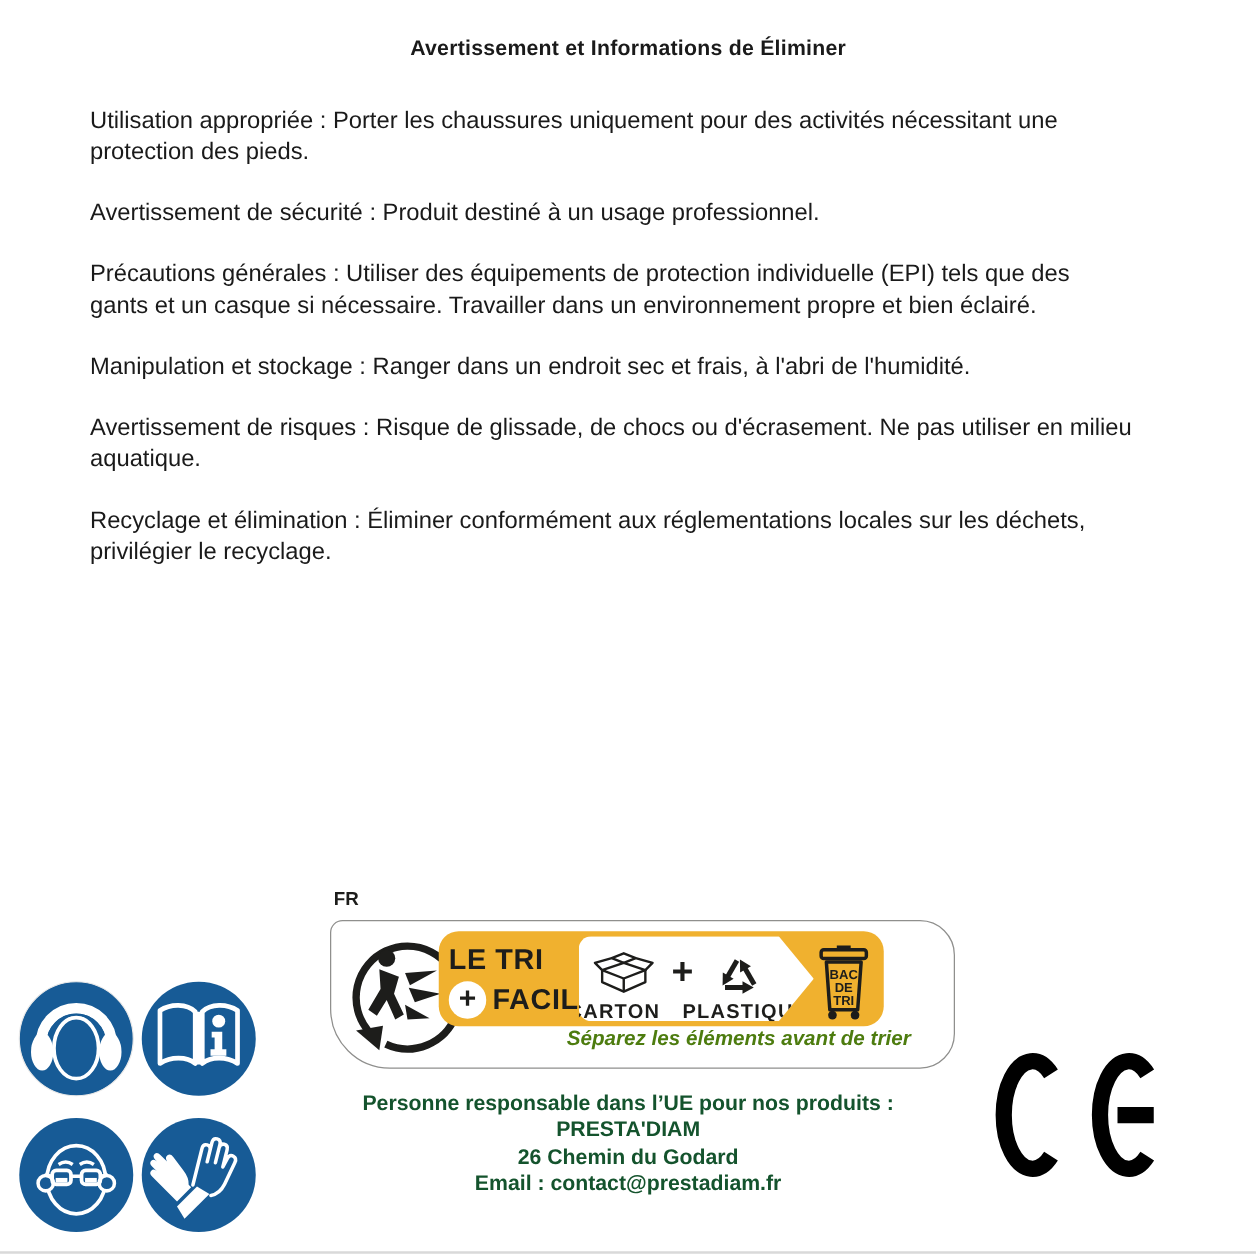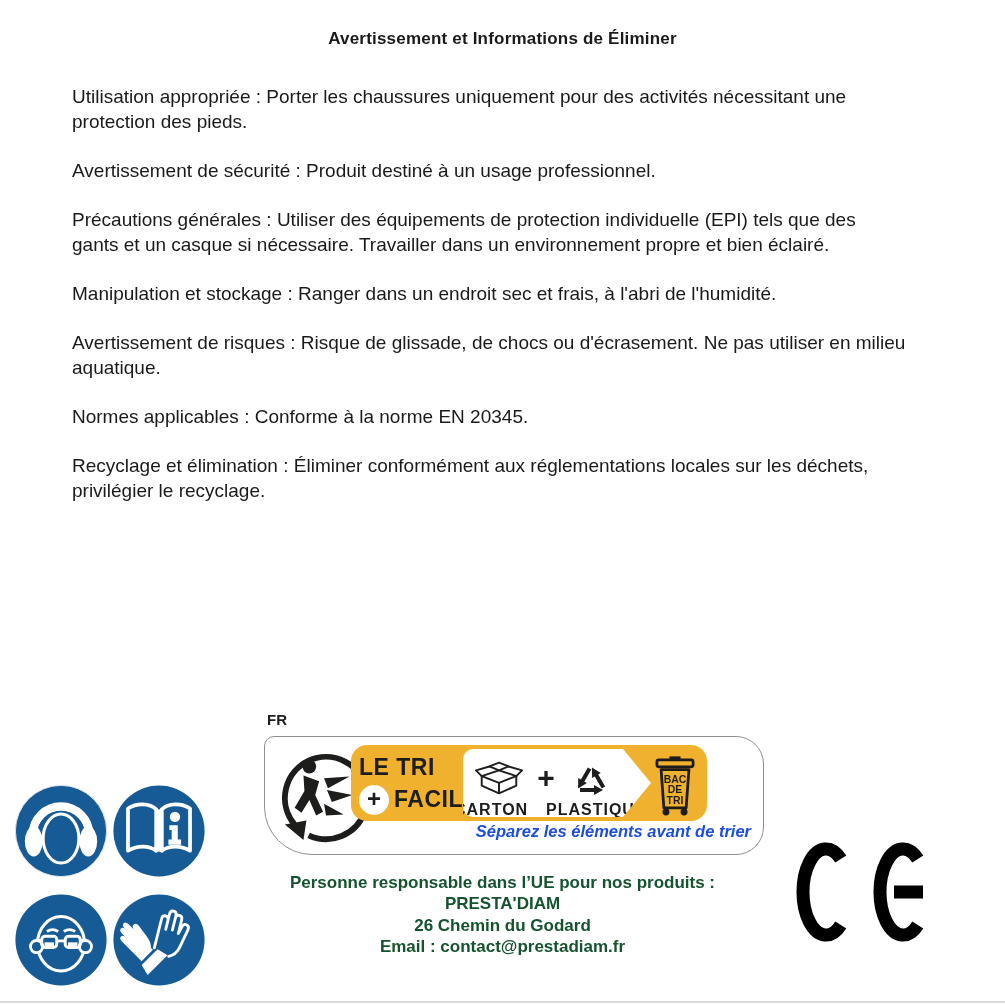--- a/index.html
+++ b/index.html
@@ -21,22 +21,22 @@
   .pluscircle{position:absolute;left:94px;top:48px;width:30px;height:30px;border-radius:50%;background:#fff;
               color:#1d1d1b;font-size:24px;font-weight:bold;text-align:center;line-height:28px;}
   .facile{position:absolute;left:129px;top:49px;font-size:23px;font-weight:bold;color:#1d1d1b;letter-spacing:.5px;}
   .chevron{position:absolute;left:198px;top:12px;width:190px;height:68px;background:#fff;
            border-radius:10px 0 0 10px;
            clip-path:polygon(0 0,160px 0,188px 34px,160px 68px,0 68px);}
   .mat-label{position:absolute;font-size:16px;font-weight:bold;color:#1d1d1b;letter-spacing:1px;text-align:left;width:90px;}
   .mat-plus{position:absolute;left:68px;top:12px;width:30px;text-align:center;
             font-size:30px;font-weight:bold;color:#1d1d1b;}
   .bin{position:absolute;left:386px;top:18px;}
-  .separez{position:absolute;right:12px;top:85px;width:320px;text-align:right;
-           font-size:16.5px;font-weight:bold;font-style:italic;color:#1d4ed8;}
+  .separez{position:absolute;right:12px;top:85px;width:320px;text-align:center;
+           font-size:16.5px;font-weight:bold;font-style:italic;color:#4d7c0f;}
   
   .contact{position:absolute;left:0;top:872px;width:1005px;text-align:center;
            font-size:17px;font-weight:bold;line-height:21.3px;color:#14532d;}
   .ce{position:absolute;left:796px;top:842px;}
   .bottom-line{position:absolute;left:0;top:1001px;width:1005px;height:1.5px;background:#d9d9d9;}
 </style>
 </head>
 <body>
 
 <div id="page">
@@ -45,21 +45,20 @@
 
   <div class="paras">
     <p class="para">Utilisation appropriée : Porter les chaussures uniquement pour des activités nécessitant une
 protection des pieds.</p>
     <p class="para">Avertissement de sécurité : Produit destiné à un usage professionnel.</p>
     <p class="para">Précautions générales : Utiliser des équipements de protection individuelle (EPI) tels que des
 gants et un casque si nécessaire. Travailler dans un environnement propre et bien éclairé.</p>
     <p class="para">Manipulation et stockage : Ranger dans un endroit sec et frais, à l'abri de l'humidité.</p>
     <p class="para">Avertissement de risques : Risque de glissade, de chocs ou d'écrasement. Ne pas utiliser en milieu
 aquatique.</p>
-    <p class="para">Normes applicables : Conforme à la norme EN 20345.</p>
     <p class="para">Recyclage et élimination : Éliminer conformément aux réglementations locales sur les déchets,
 privilégier le recyclage.</p>
   </div>
 
   <div class="sicon" style="left:14px;top:784px;">
     <svg width="94" height="94" viewBox="0 0 100 100">
       <circle cx="50" cy="50" r="48.5" fill="#175B96" stroke="#e8e8e8" stroke-width="1"></circle>
       <path d="M 20,54 A 30,30 0 0 1 80,54" stroke="#fff" stroke-width="9" fill="none"></path>
       <path d="M 26,54 A 24,24 0 0 1 74,54" stroke="#175B96" stroke-width="2.5" fill="none"></path>
       <ellipse cx="21" cy="61" rx="9.5" ry="16" fill="#fff"></ellipse>

